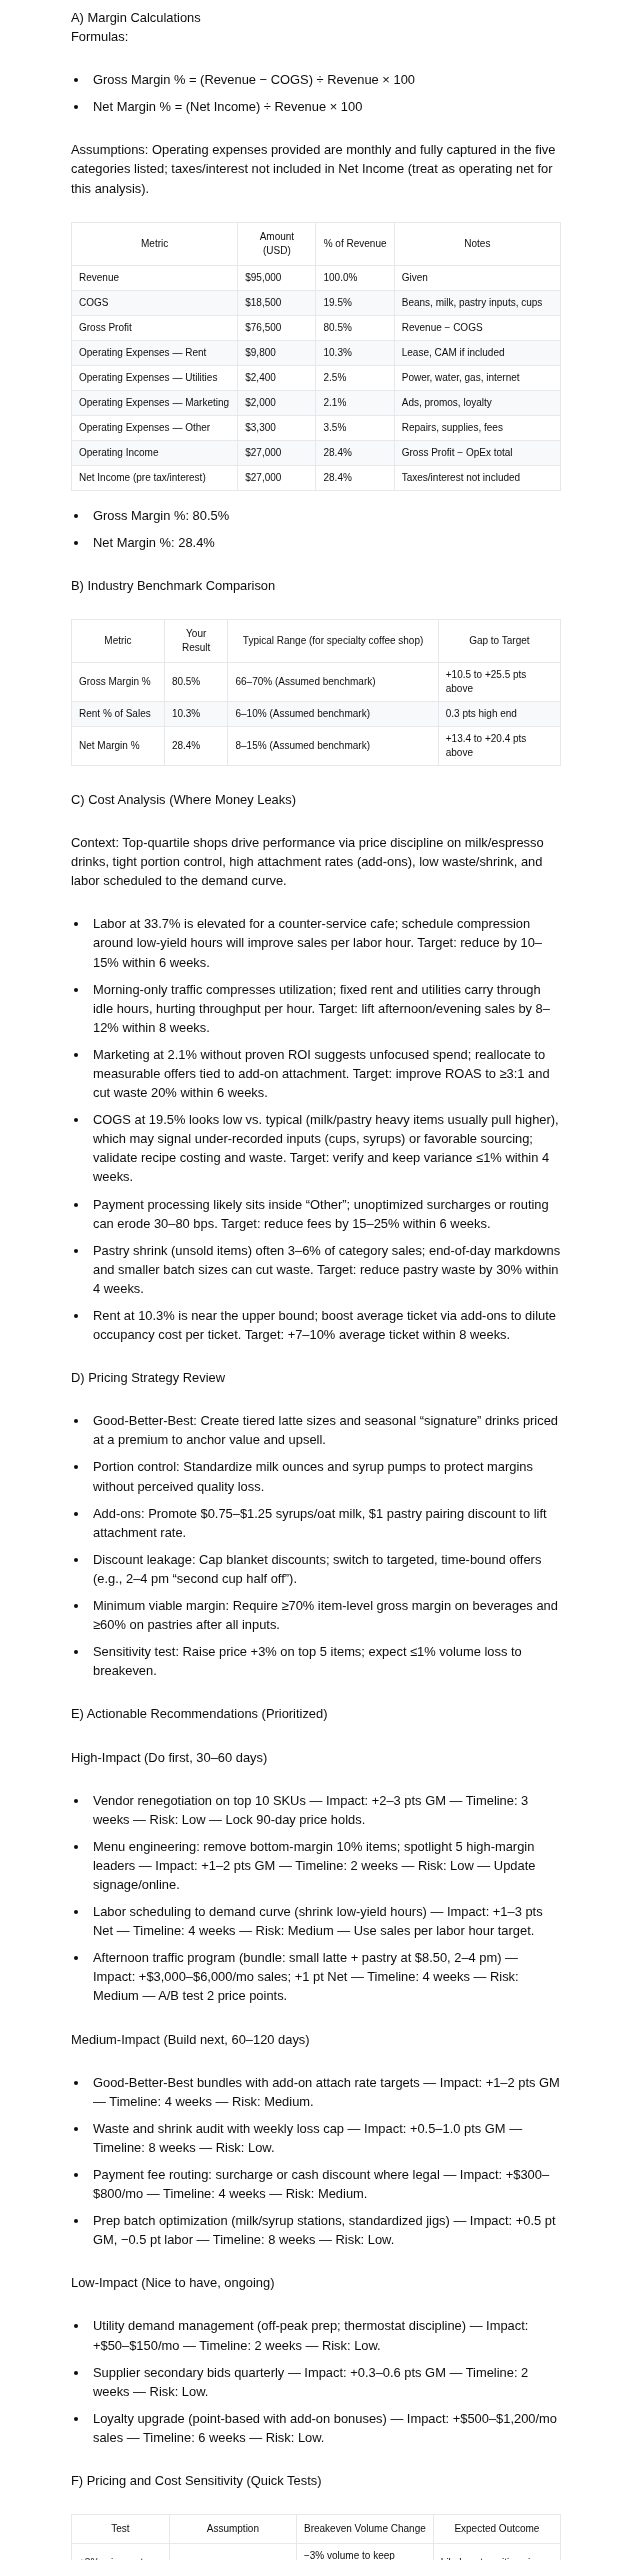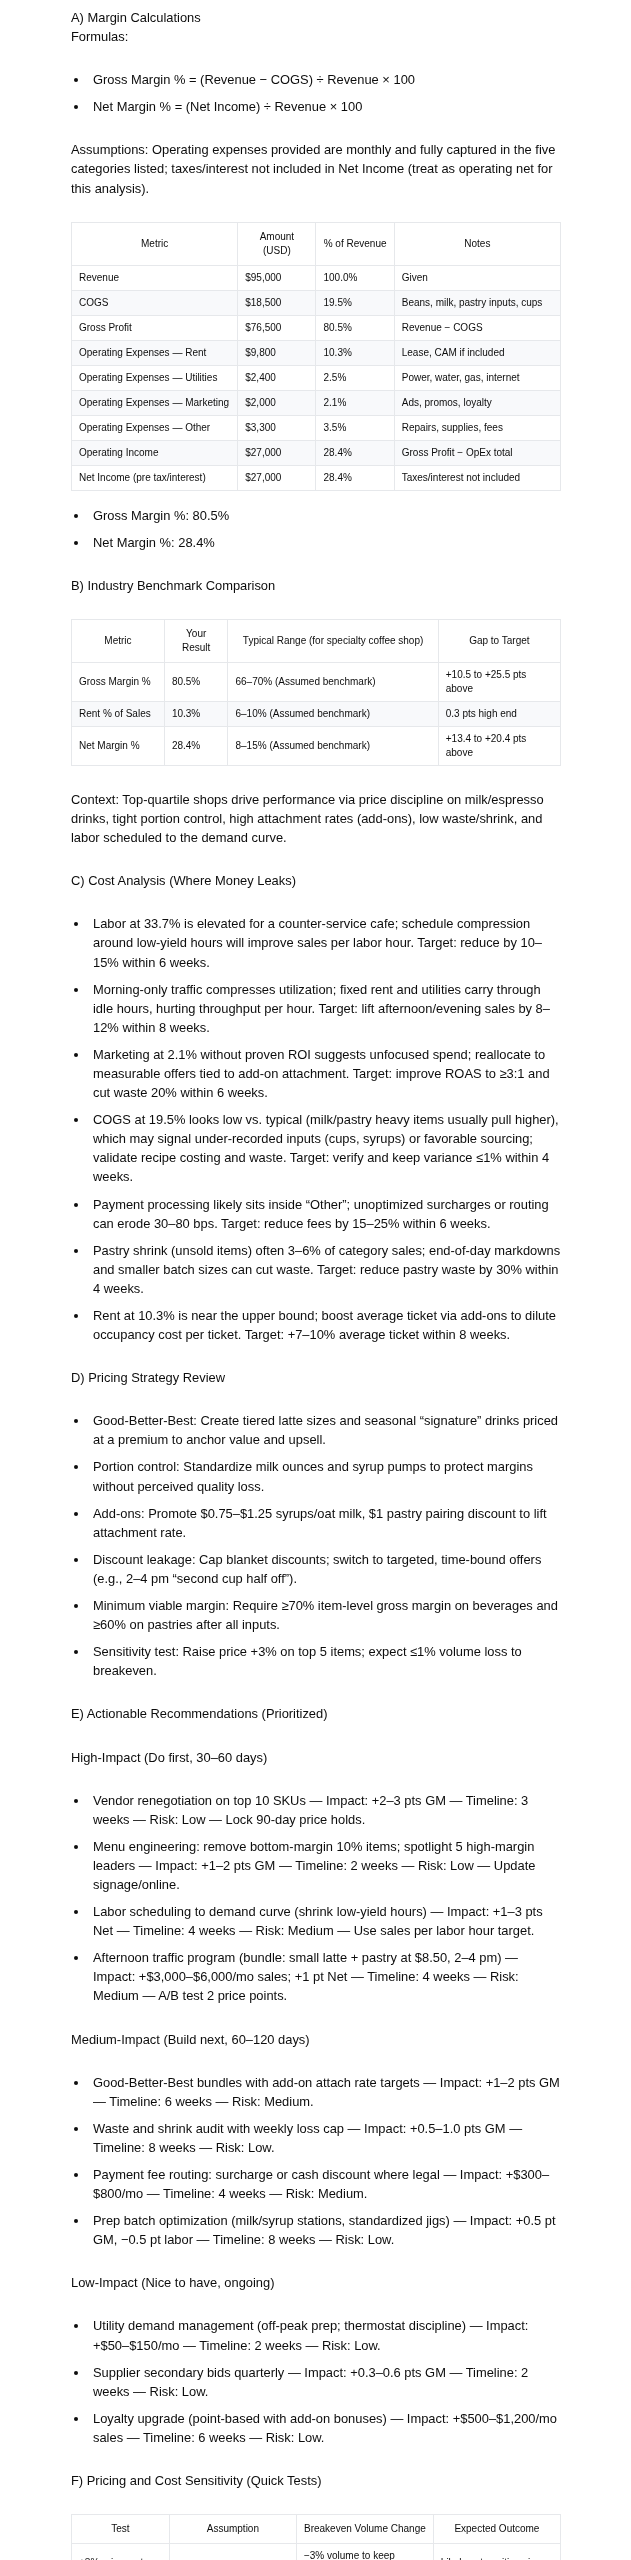--- a/index.html
+++ b/index.html
@@ -153,22 +153,22 @@
           <td>0.3 pts high end</td>
         </tr>
         <tr>
           <td>Net Margin %</td>
           <td>28.4%</td>
           <td>8–15% (Assumed benchmark)</td>
           <td>+13.4 to +20.4 pts above</td>
         </tr>
       </tbody>
     </table>
+    <div class="para"><span>C) Cost Analysis (Where Money Leaks)</span></div>
     <div class="para"><span>Context: Top-quartile shops drive performance via price discipline on milk/espresso drinks, tight portion control, high attachment rates (add-ons), low waste/shrink, and labor scheduled to the demand curve.</span></div>
-    <div class="para"><span>C) Cost Analysis (Where Money Leaks)</span></div>
     <ul class="blist">
       <li>Labor at 33.7% is elevated for a counter-service cafe; schedule compression around low-yield hours will improve sales per labor hour. Target: reduce by 10–15% within 6 weeks.</li>
       <li>Morning-only traffic compresses utilization; fixed rent and utilities carry through idle hours, hurting throughput per hour. Target: lift afternoon/evening sales by 8–12% within 8 weeks.</li>
       <li>Marketing at 2.1% without proven ROI suggests unfocused spend; reallocate to measurable offers tied to add-on attachment. Target: improve ROAS to ≥3:1 and cut waste 20% within 6 weeks.</li>
       <li>COGS at 19.5% looks low vs. typical (milk/pastry heavy items usually pull higher), which may signal under-recorded inputs (cups, syrups) or favorable sourcing; validate recipe costing and waste. Target: verify and keep variance ≤1% within 4 weeks.</li>
       <li>Payment processing likely sits inside “Other”; unoptimized surcharges or routing can erode 30–80 bps. Target: reduce fees by 15–25% within 6 weeks.</li>
       <li>Pastry shrink (unsold items) often 3–6% of category sales; end-of-day markdowns and smaller batch sizes can cut waste. Target: reduce pastry waste by 30% within 4 weeks.</li>
       <li>Rent at 10.3% is near the upper bound; boost average ticket via add-ons to dilute occupancy cost per ticket. Target: +7–10% average ticket within 8 weeks.</li>
     </ul>
     <div class="para"><span>D) Pricing Strategy Review</span></div>
@@ -183,21 +183,21 @@
     <div class="para"><span>E) Actionable Recommendations (Prioritized)</span></div>
     <div class="para"><span>High-Impact (Do first, 30–60 days)</span></div>
     <ul class="blist">
       <li>Vendor renegotiation on top 10 SKUs — Impact: +2–3 pts GM — Timeline: 3 weeks — Risk: Low — Lock 90-day price holds.</li>
       <li>Menu engineering: remove bottom-margin 10% items; spotlight 5 high-margin leaders — Impact: +1–2 pts GM — Timeline: 2 weeks — Risk: Low — Update signage/online.</li>
       <li>Labor scheduling to demand curve (shrink low-yield hours) — Impact: +1–3 pts Net — Timeline: 4 weeks — Risk: Medium — Use sales per labor hour target.</li>
       <li>Afternoon traffic program (bundle: small latte + pastry at $8.50, 2–4 pm) — Impact: +$3,000–$6,000/mo sales; +1 pt Net — Timeline: 4 weeks — Risk: Medium — A/B test 2 price points.</li>
     </ul>
     <div class="para"><span>Medium-Impact (Build next, 60–120 days)</span></div>
     <ul class="blist">
-      <li>Good-Better-Best bundles with add-on attach rate targets — Impact: +1–2 pts GM — Timeline: 6 weeks — Risk: Medium.</li>
+      <li>Good-Better-Best bundles with add-on attach rate targets — Impact: +1–2 pts GM — Timeline: 4 weeks — Risk: Medium.</li>
       <li>Waste and shrink audit with weekly loss cap — Impact: +0.5–1.0 pts GM — Timeline: 8 weeks — Risk: Low.</li>
       <li>Payment fee routing: surcharge or cash discount where legal — Impact: +$300–$800/mo — Timeline: 4 weeks — Risk: Medium.</li>
       <li>Prep batch optimization (milk/syrup stations, standardized jigs) — Impact: +0.5 pt GM, −0.5 pt labor — Timeline: 8 weeks — Risk: Low.</li>
     </ul>
     <div class="para"><span>Low-Impact (Nice to have, ongoing)</span></div>
     <ul class="blist">
       <li>Utility demand management (off-peak prep; thermostat discipline) — Impact: +$50–$150/mo — Timeline: 2 weeks — Risk: Low.</li>
       <li>Supplier secondary bids quarterly — Impact: +0.3–0.6 pts GM — Timeline: 2 weeks — Risk: Low.</li>
       <li>Loyalty upgrade (point-based with add-on bonuses) — Impact: +$500–$1,200/mo sales — Timeline: 6 weeks — Risk: Low.</li>
     </ul>

